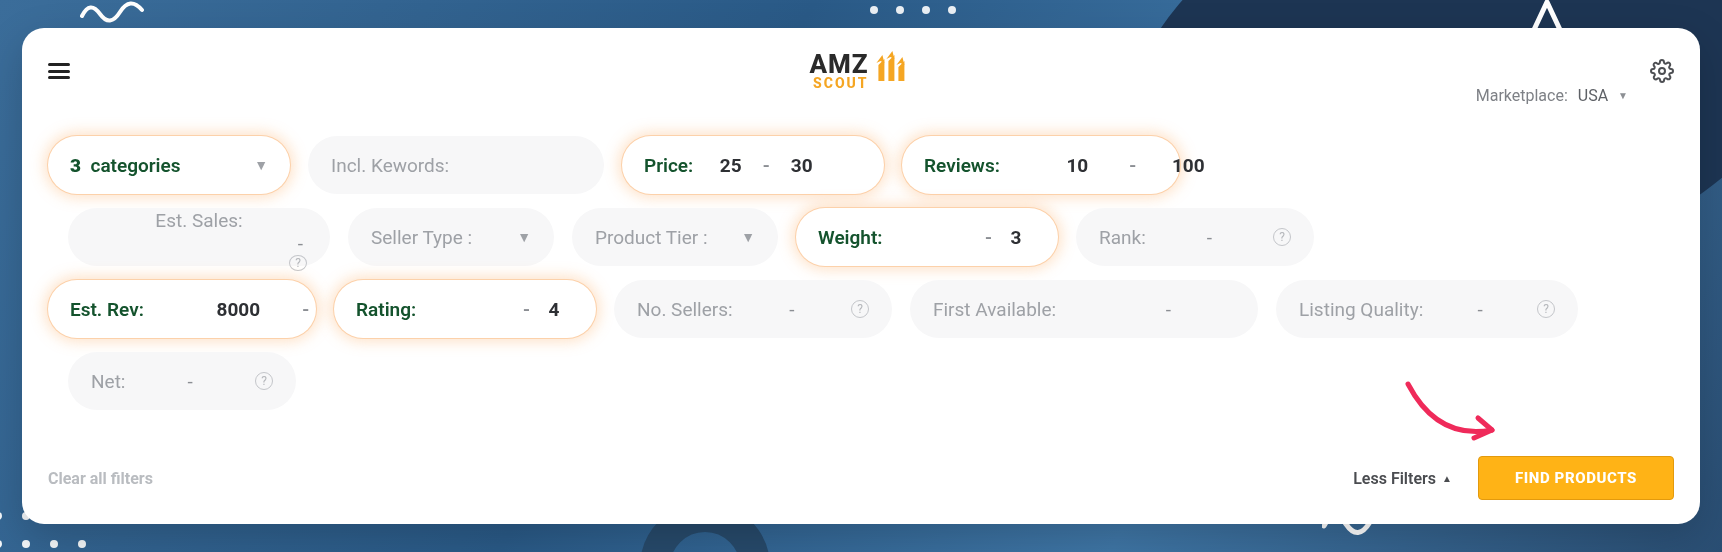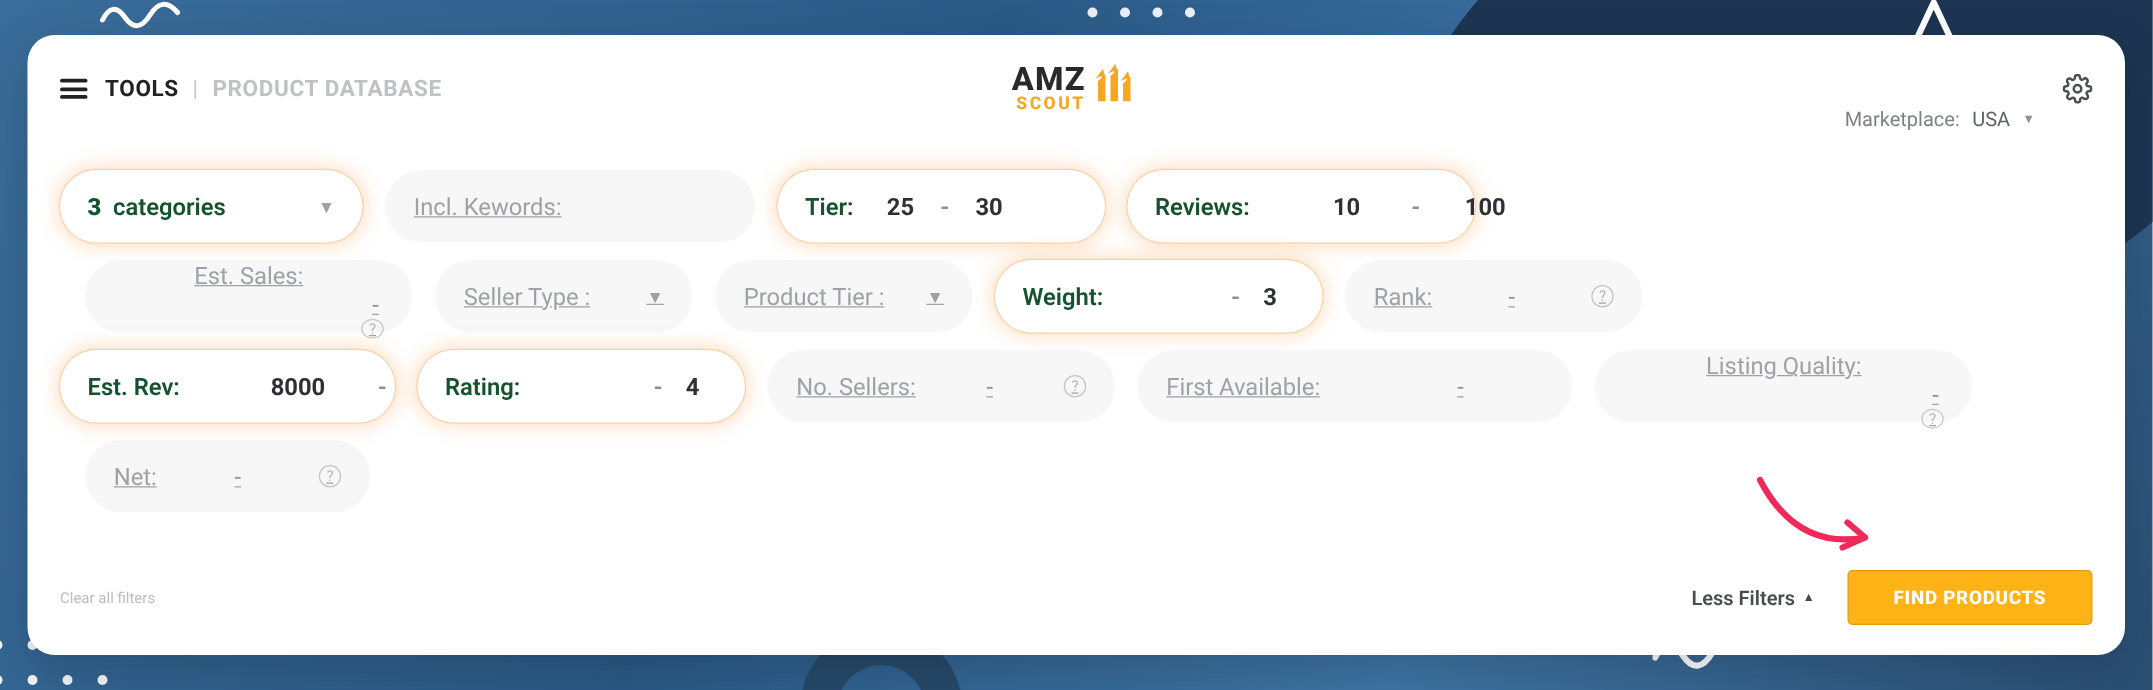--- a/index.html
+++ b/index.html
@@ -49,21 +49,21 @@
   .row { display:flex; gap:18px; align-items:stretch; }
   .pill {
     height: 58px;
     border-radius: 30px;
     display:flex;
     align-items:center;
     padding: 0 22px;
     font-size: 19px;
     position:relative;
   }
-  .pill.plain { background:#f7f7f8; color:#9ea1a6; border:1px solid transparent;text-decoration:underline; }
+  .pill.plain { background:#f7f7f8; color:#9ea1a6; border:1px solid transparent; }
   .pill.active { background:#fff; color:#4a4c50; box-shadow: 0 0 0 1px #fcd1aa, 0 0 14px 4px rgba(252,175,104,.35); font-weight:600; }
   .pill .label { white-space:nowrap; }
   .pill.active .label { color:#14532d; }
   .pill input { border:none; outline:none; background:transparent; font-size:19px; width:56px; text-align:center; font-weight:700; color:#2e3034; }
   .pill .dash { color:#8b8e93; padding:0 4px; }
   .caret-down { margin-left:auto; color:#9ea1a6; font-size:14px; }
   .help { margin-left:auto; width:18px; height:18px; border:1.5px solid #c4c6ca; border-radius:50%; display:flex; align-items:center; justify-content:center; font-size:12px; color:#b5b7bb; }
   
   .w-cat { width: 242px; }
   .w-key { width: 296px; }
@@ -71,27 +71,27 @@
   .w-reviews { width: 278px; gap: 20px; }
   .w-sales { width: 262px; flex-direction: column; }
   .w-seller { width: 206px; }
   .w-tier { width: 206px; }
   .w-weight { width: 262px; }
   .w-rank { width: 238px; }
   .w-rev { width: 268px; gap: 25px; }
   .w-rating { width: 262px; }
   .w-sellers { width: 278px; }
   .w-first { width: 348px; }
-  .w-listing { width: 302px; flex-direction: column; }
+  .w-listing { width: 302px; }
   .w-net { width: 228px; }
 
   .row2 { padding-left: 20px; }
 
   .bottombar { margin-top:auto; display:flex; align-items:center; height:52px; }
-  .clear { color:#b9bcc0; font-weight:400; font-size:12px; cursor:pointer; }
+  .clear { color:#b9bcc0; font-weight:700; font-size:16px; cursor:pointer; }
   .less { margin-left:auto; font-size:16px; color:#4a4c50; font-weight:600; display:flex; align-items:center; gap:6px; cursor:pointer; }
   .less .tri { font-size:10px; }
   .find-btn {
     margin-left: 26px;
     height: 44px;
     padding: 0 36px;
     background:#ffb316;
     border:1px solid #e39a0d;
     color:#fff;
     font-weight:800;
@@ -136,25 +136,20 @@
 <div class="bg-circle"></div>
 
 <div class="card">
 
   <div class="topbar">
     <div class="hamburger">
         <span></span>
         <span></span>
         <span></span>
       </div>
-    <div class="crumbs">
-      <span>TOOLS</span>
-      <span class="sep">|</span>
-      <span class="muted">PRODUCT DATABASE</span>
-    </div>
     <div class="logo">
       <div class="logo-block">
         <span class="logo-text">AMZ</span>
         <span class="logo-sub">SCOUT</span>
       </div>
       <svg width="38" height="34" viewBox="0 0 38 34">
         <path d="M4 30 L4 14 L10 8 L10 30 Z" fill="#f5a623"></path>
         <path d="M14 30 L14 10 L20 4 L20 30 Z" fill="#f5a623"></path>
         <path d="M24 30 L24 16 L30 10 L30 30 Z" fill="#f5a623"></path>
         <path d="M6 10 L2 12 L8 4 L10 12 Z" fill="#f5a623"></path>
@@ -177,21 +172,21 @@
 
     <div class="row">
       <div class="pill active w-cat">
         <span class="label"><b>3</b>&nbsp;&nbsp;<span>categories</span></span>
         <span class="caret-down">▼</span>
       </div>
       <div class="pill plain w-key">
         <span class="label">Incl. Kewords:</span>
       </div>
       <div class="pill active w-price">
-        <span class="label">Tier:</span>&nbsp;&nbsp;
+        <span class="label">Price:</span>&nbsp;&nbsp;
         <input value="25" style="">
         <span class="dash">-</span>
         <input value="30" style="">
       </div>
       <div class="pill active w-reviews">
         <span class="label">Reviews:</span>&nbsp;&nbsp;
         <input value="10" style="">
         <span class="dash">-</span>
         <input value="100" style="">
       </div>

